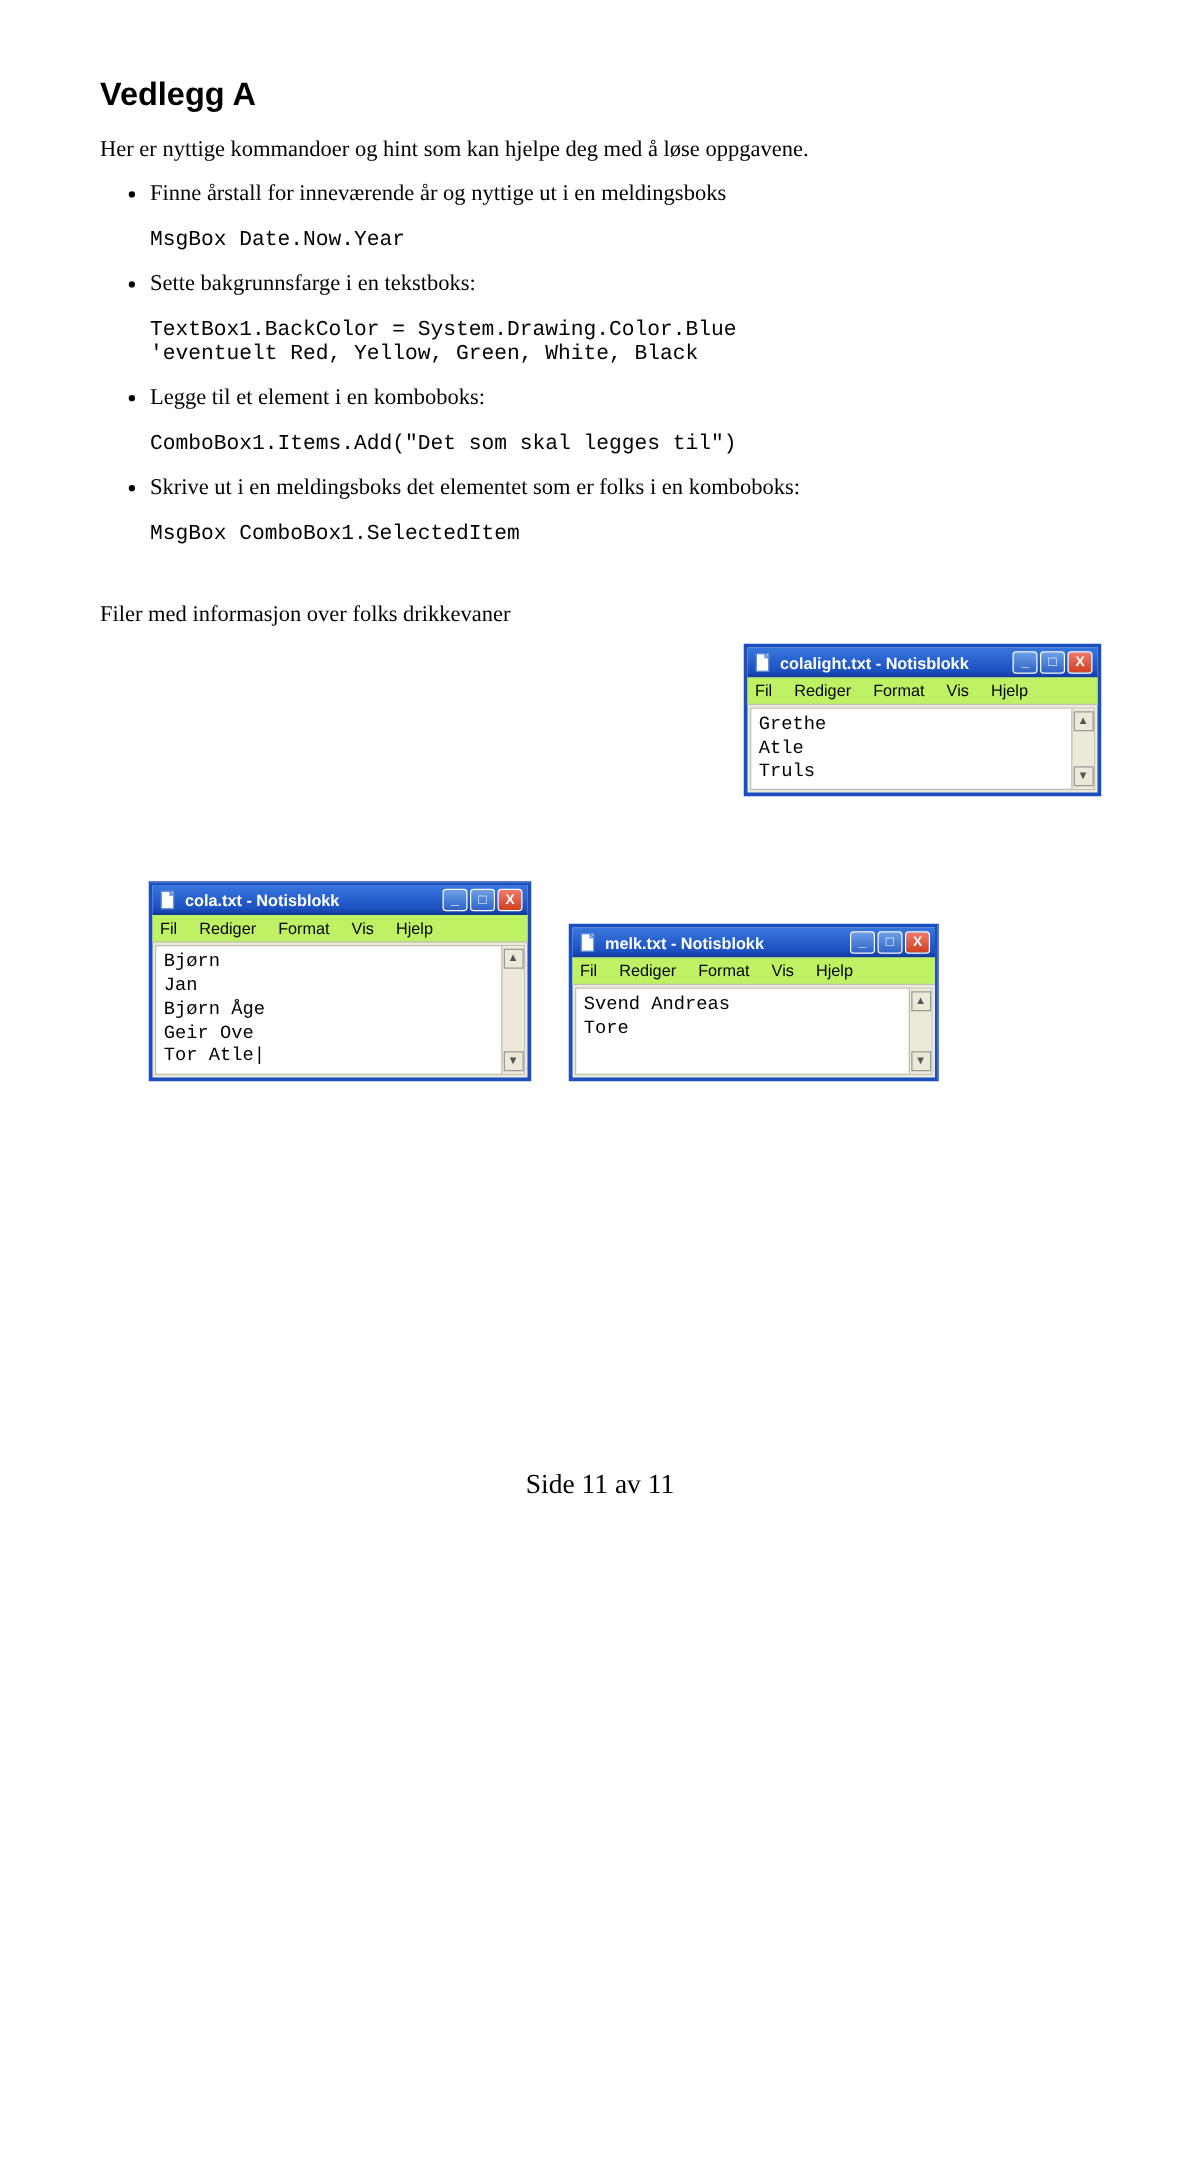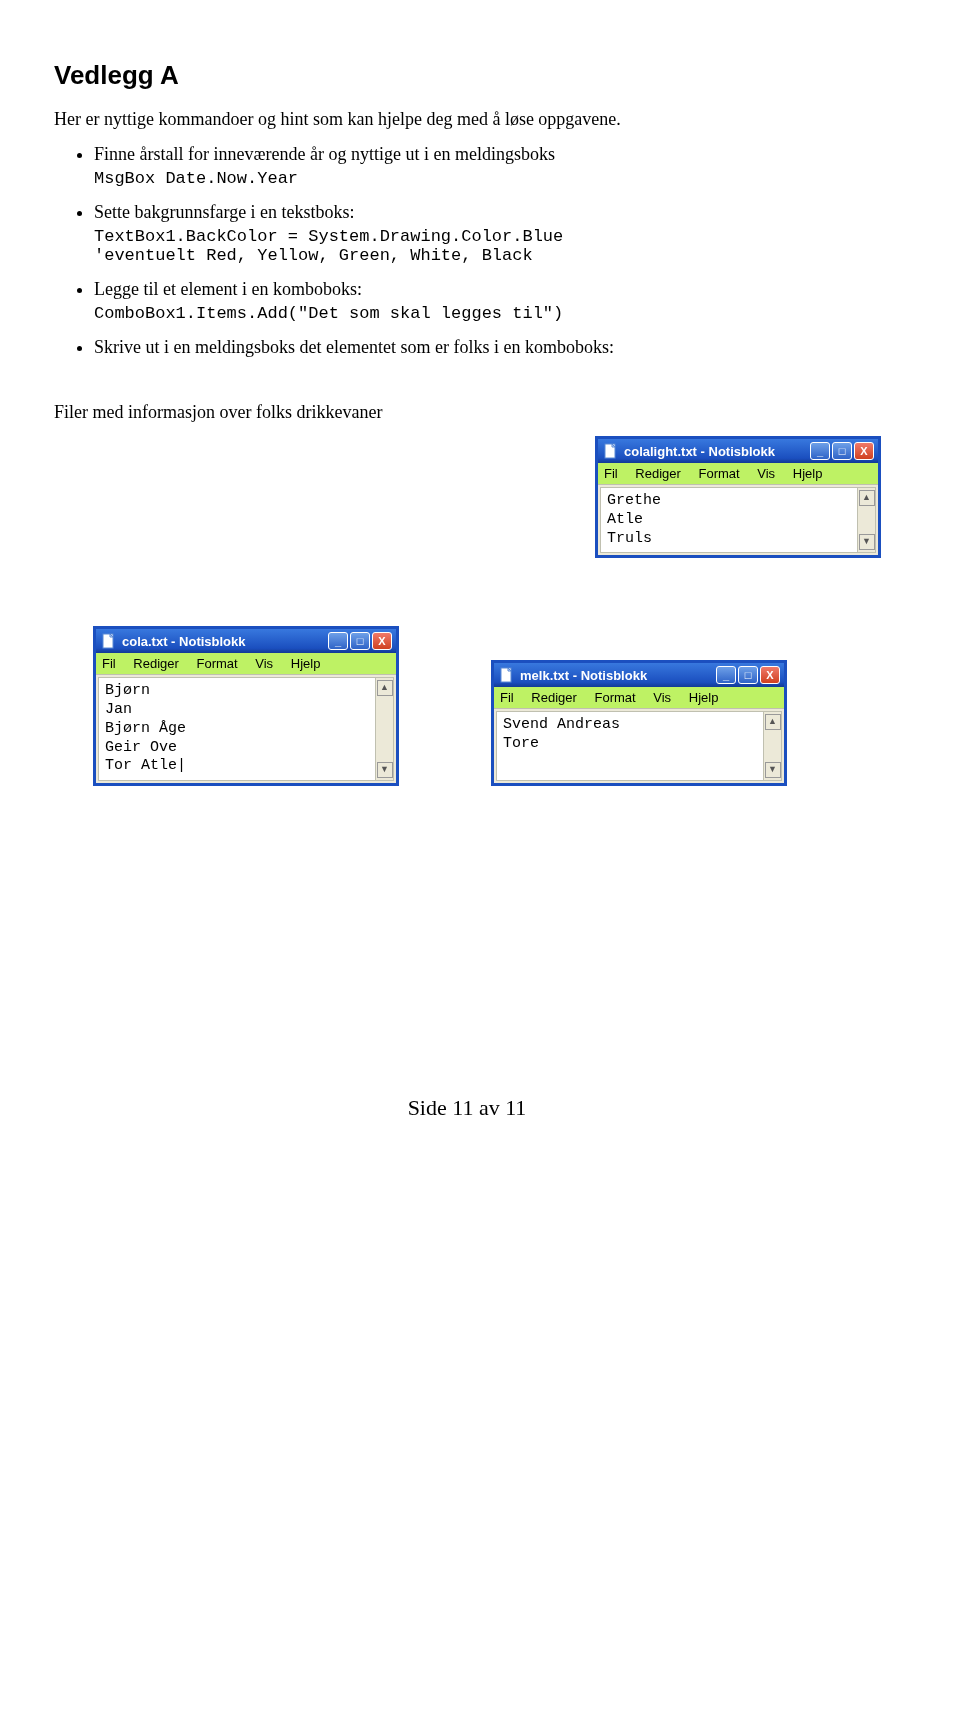--- a/index.html
+++ b/index.html
@@ -3,21 +3,21 @@
 <meta charset="utf-8">
 <style>
   body {
     margin: 0;
     padding: 0;
     font-family: "Times New Roman", serif;
     background: #fff;
     width: 960px;
   }
   .page {
-    padding: 60px 80px 40px 54px;
+    padding: 60px 80px 40px 80px;
     box-sizing: border-box;
   }
   h2.section-title {
     font-family: Arial, Helvetica, sans-serif;
     font-size: 26px;
     font-weight: bold;
     margin: 0 0 18px 0;
   }
   p.intro {
     font-size: 18px;
@@ -30,37 +30,37 @@
   }
   ul.bullets > li {
     font-size: 18px;
     margin-bottom: 14px;
   }
   .code {
     font-family: "Courier New", monospace;
     font-size: 17px;
     white-space: pre;
     display: block;
-    margin-top: 4px;
+    margin-top: 18px;
   }
   .vedlegg-b {
     margin-top: 44px;
   }
   .figs {
     margin-top: 14px;
   }
   .fig-row1 {
     display: flex;
     justify-content: flex-end;
     margin-bottom: 70px;
   }
   .fig-row2 {
     display: flex;
     justify-content: flex-start;
-    gap: 94px;
+    gap: 32px;
     padding-left: 40px;
   }
   
   .np-window {
     font-family: Tahoma, Arial, sans-serif;
     font-size: 13px;
     border: 2px solid #1b4fbf;
     background: #ece9d8;
     box-shadow: 0 0 0 1px #1b4fbf;
   }
@@ -175,20 +175,21 @@
       <span>Sette bakgrunnsfarge i en tekstboks:</span>
       <span class="code">TextBox1.BackColor = System.Drawing.Color.Blue
 'eventuelt Red, Yellow, Green, White, Black</span>
     </li>
     <li>
       <span>Legge til et element i en komboboks:</span>
       <span class="code">ComboBox1.Items.Add("Det som skal legges til")</span>
     </li>
     <li>
       <span>Skrive ut i en meldingsboks det elementet som er folks i en komboboks:</span>
+      <span class="code">MsgBox ComboBox1.SelectedItem</span>
     </li>
   </ul>
 
   <div class="vedlegg-b">
     <p class="intro">Filer med informasjon over folks drikkevaner</p>
 
     <div class="figs">
 
       <div class="fig-row1">
 

